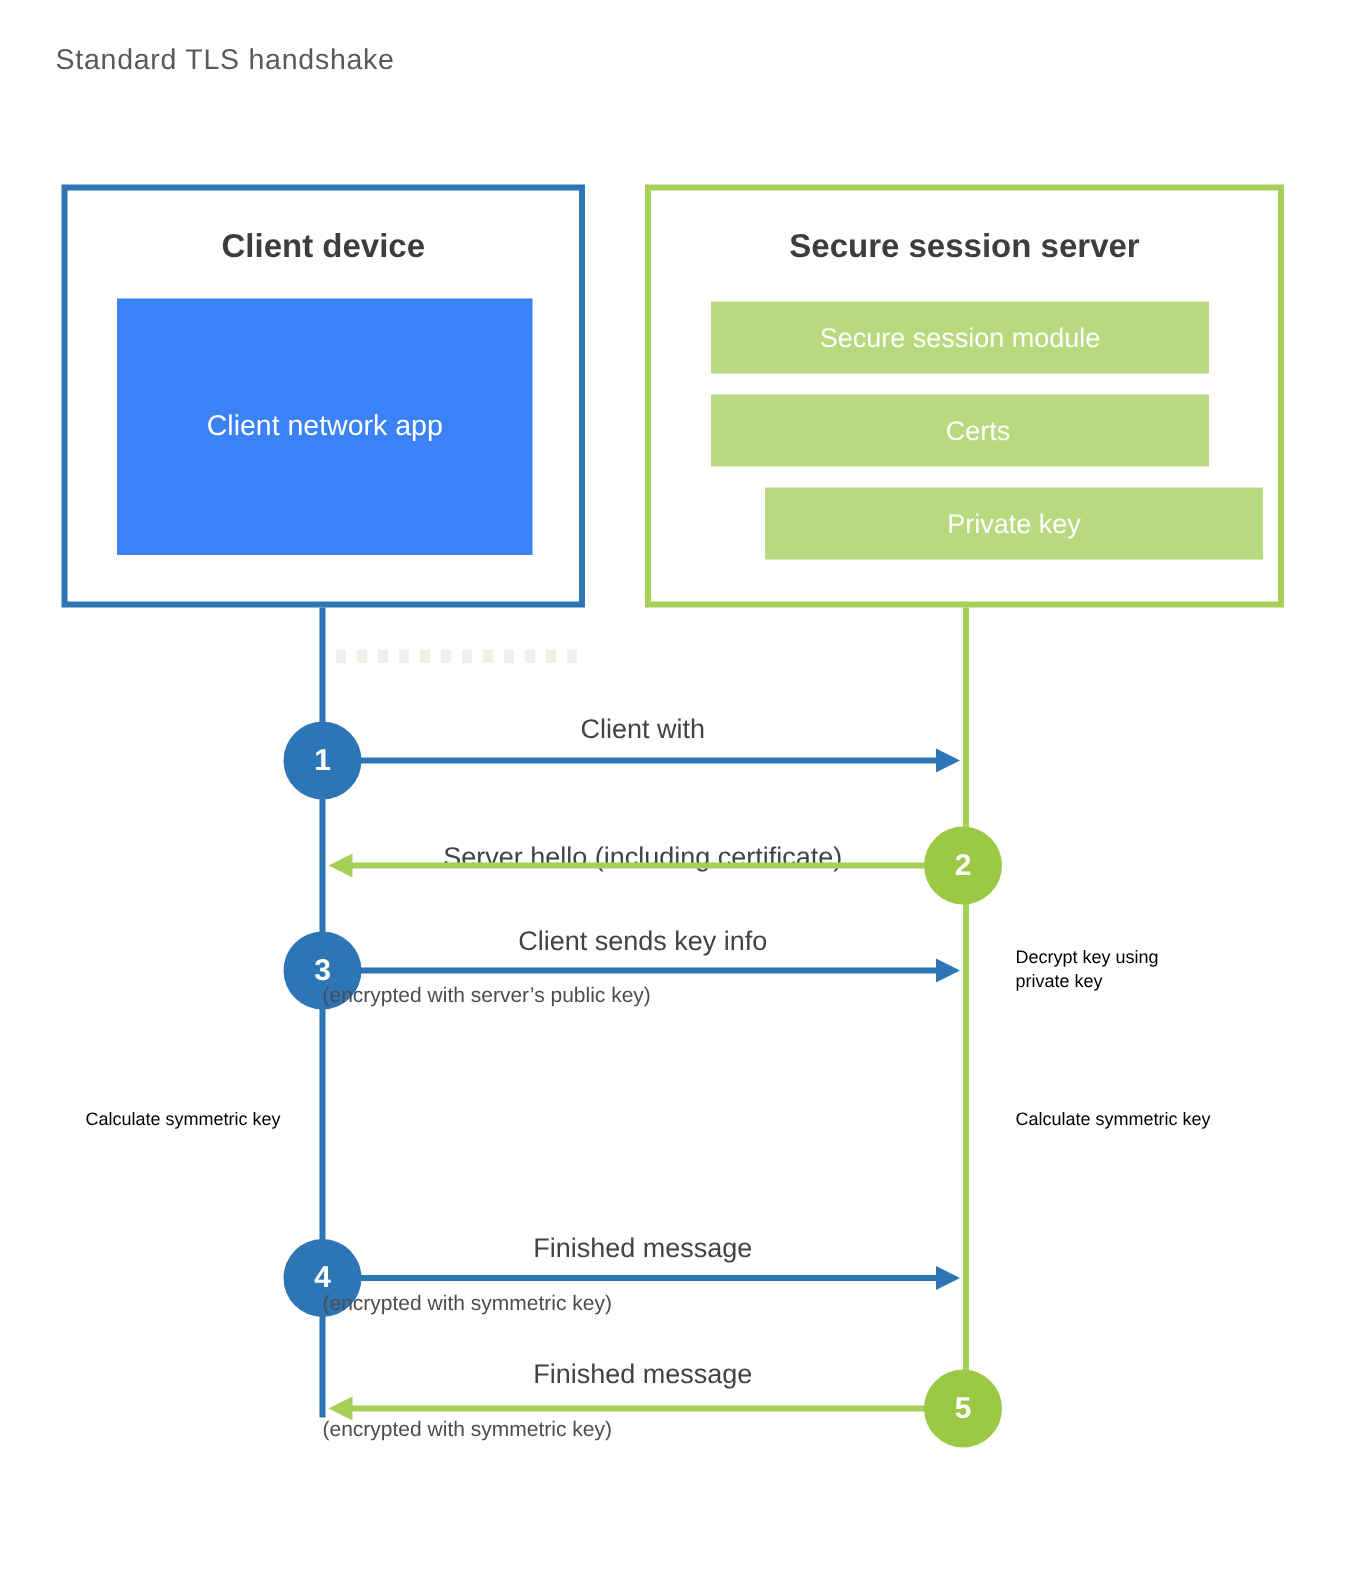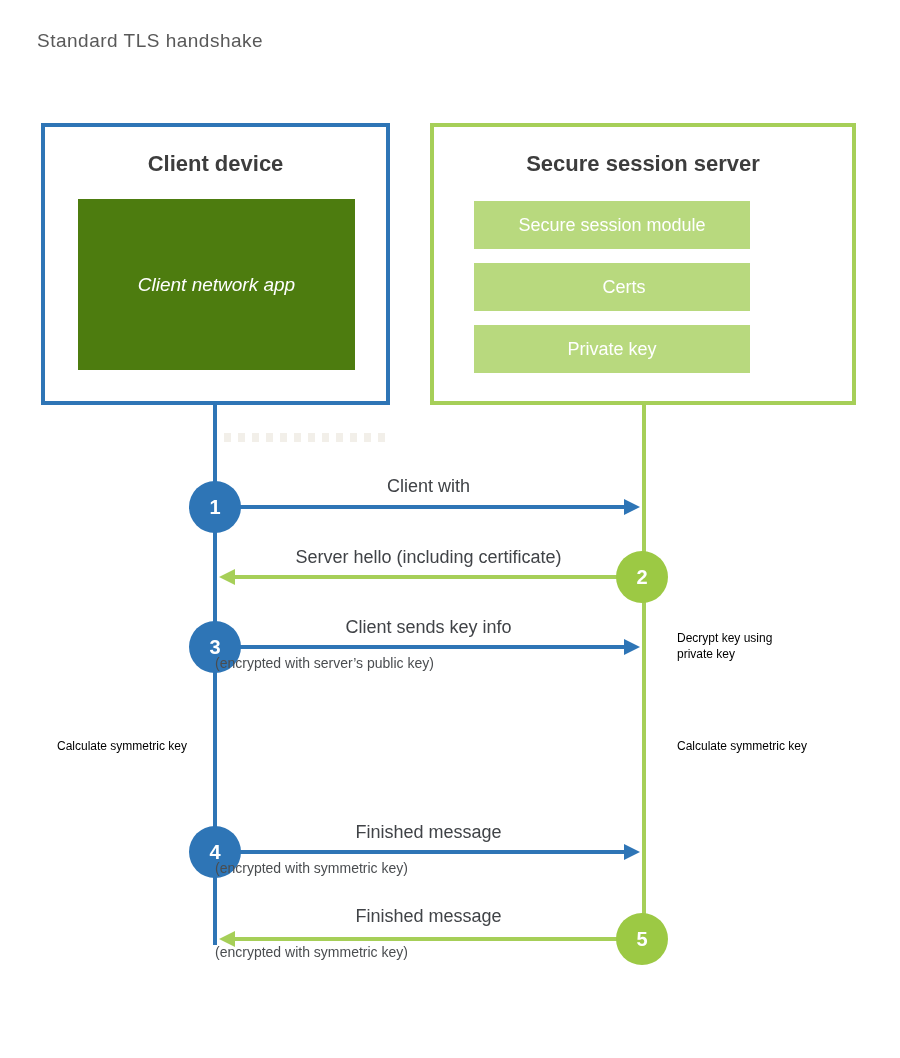--- a/index.html
+++ b/index.html
@@ -35,41 +35,40 @@
     top: 24px;
     text-align: center;
     font-size: 22px;
     font-weight: 700;
     color: #3d3d3d;
   }
   .client-app {
     position: absolute;
     left: 33px; top: 72px;
     width: 277px; height: 171px;
-    background: #4d7c0f;
+    background: #3b82f6;
     display: flex; align-items: center; justify-content: center;
     text-align: center;
     color: #ffffff;
     font-size: 19px;
     line-height: 1.45;
-    font-style: italic;
   }
   .client-app span { display: inline-block; max-width: 170px; }
   .server-bar {
     position: absolute;
     left: 40px;
-    width: 276px; height: 48px;
+    width: 332px; height: 48px;
     background: #b8d97e;
     display: flex; align-items: center; justify-content: center;
     color: #ffffff;
     font-size: 18px;
   }
   .bar-0 { top: 74px; }
   .bar-1 { top: 136px; padding-left: 24px; }
-  .bar-2 { top: 198px; }
+  .bar-2 { top: 198px; margin-left: 36px; }
   
   .lifeline { position: absolute; width: 4px; top: 405px; }
   .lifeline.blue  { left: 213px; height: 540px; background: #2e75b6; }
   .lifeline.green { left: 642px; height: 534px; background: #a6cf58; }
   .faint-dashes {
     position: absolute;
     left: 224px; top: 433px;
     width: 166px; height: 9px;
     background: repeating-linear-gradient(90deg, #f2efe9 0 7px, transparent 7px 14px);
   }
@@ -141,21 +140,21 @@
 
   <div class="lifeline blue"></div>
   <div class="lifeline green"></div>
   <div class="faint-dashes"></div>
 
   <div class="msg-label" style="top:476px">Client with</div>
   <div class="h-line blue" style="left:215px; top:505px; width:410px;"></div>
   <div class="arrow-head right" style="left:624px; top:499px;"></div>
   <div class="step-circle blue" style="left:189px; top:481px;">1</div>
 
-  <div class="msg-label" style="top:547px">Server hello (including certificate)</div>
+  <div class="msg-label" style="top:561px">Server hello (including certificate)</div>
   <div class="h-line green" style="left:234px; top:575px; width:408px;"></div>
   <div class="arrow-head left" style="left:219px; top:569px;"></div>
   <div class="step-circle green" style="left:616px; top:551px;">2</div>
 
   <div class="msg-label" style="top:617px">Client sends key info</div>
   <div class="h-line blue" style="left:215px; top:645px; width:410px;"></div>
   <div class="arrow-head right" style="left:624px; top:639px;"></div>
   <div class="step-circle blue" style="left:189px; top:621px;">3</div>
   <div class="msg-sublabel" style="top:655px">(encrypted with server’s public key)</div>
 

